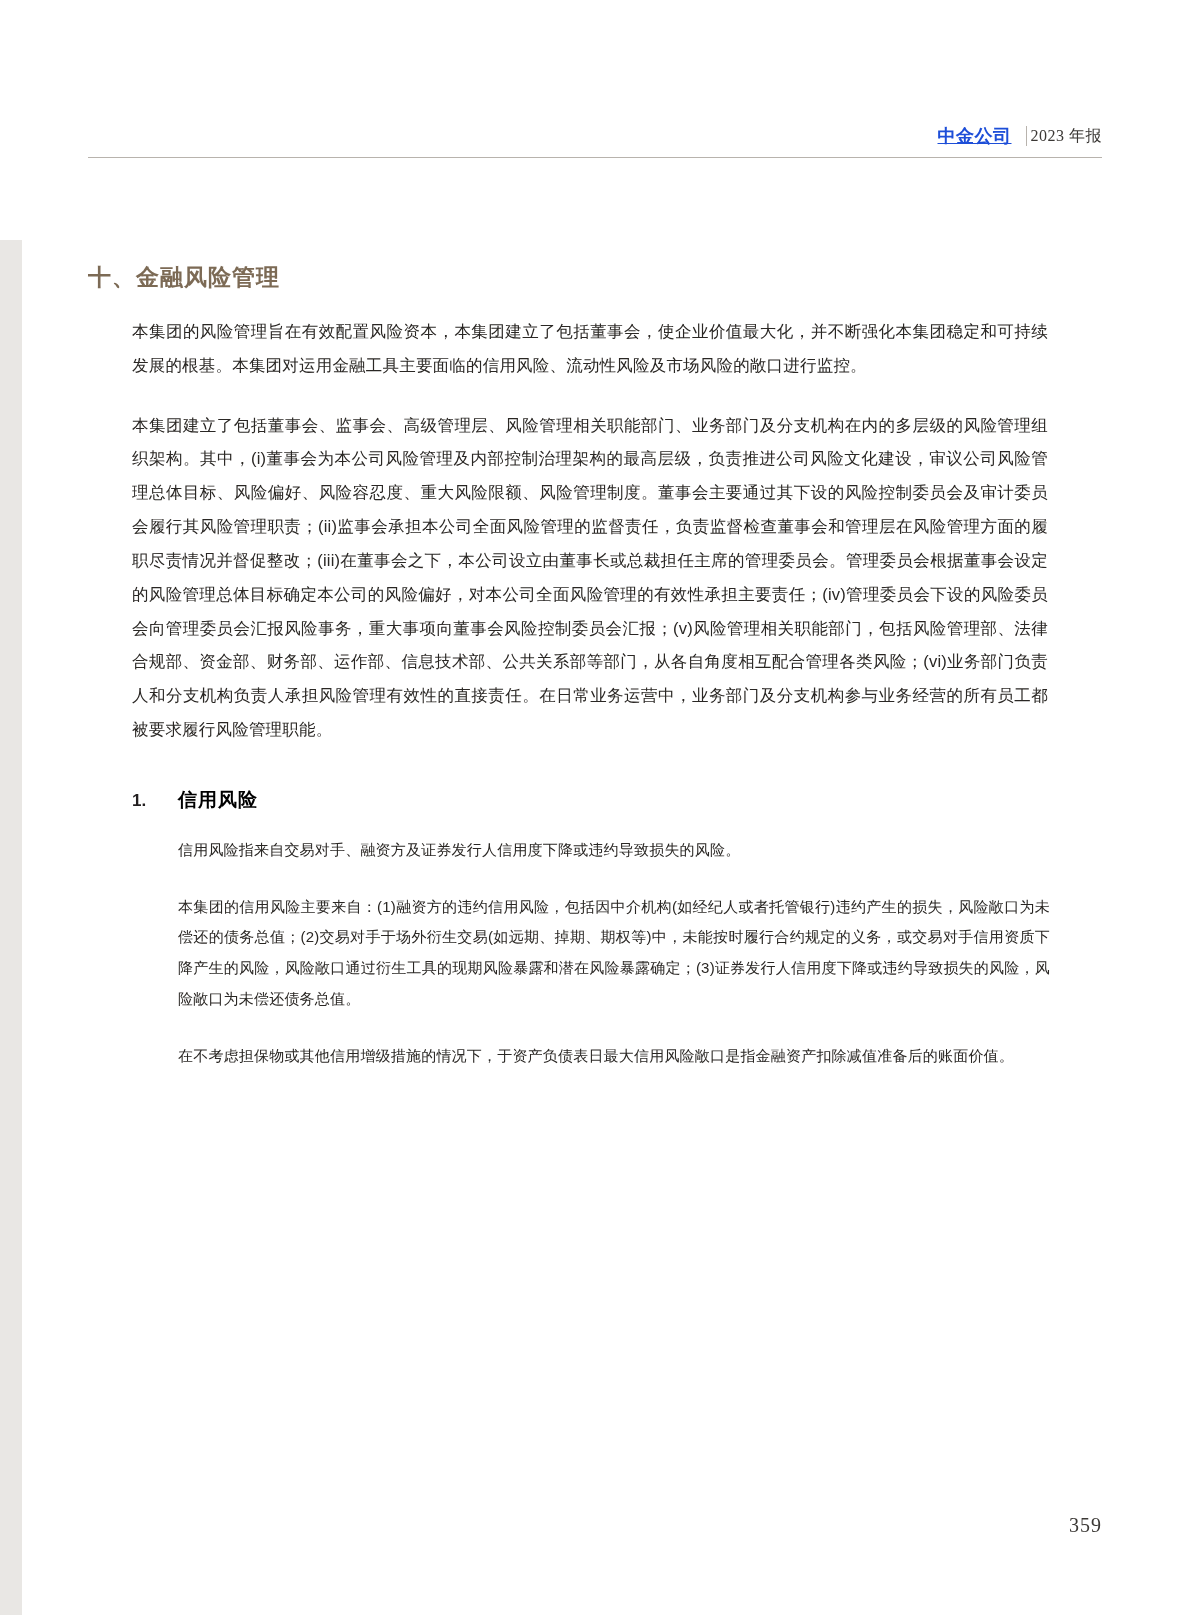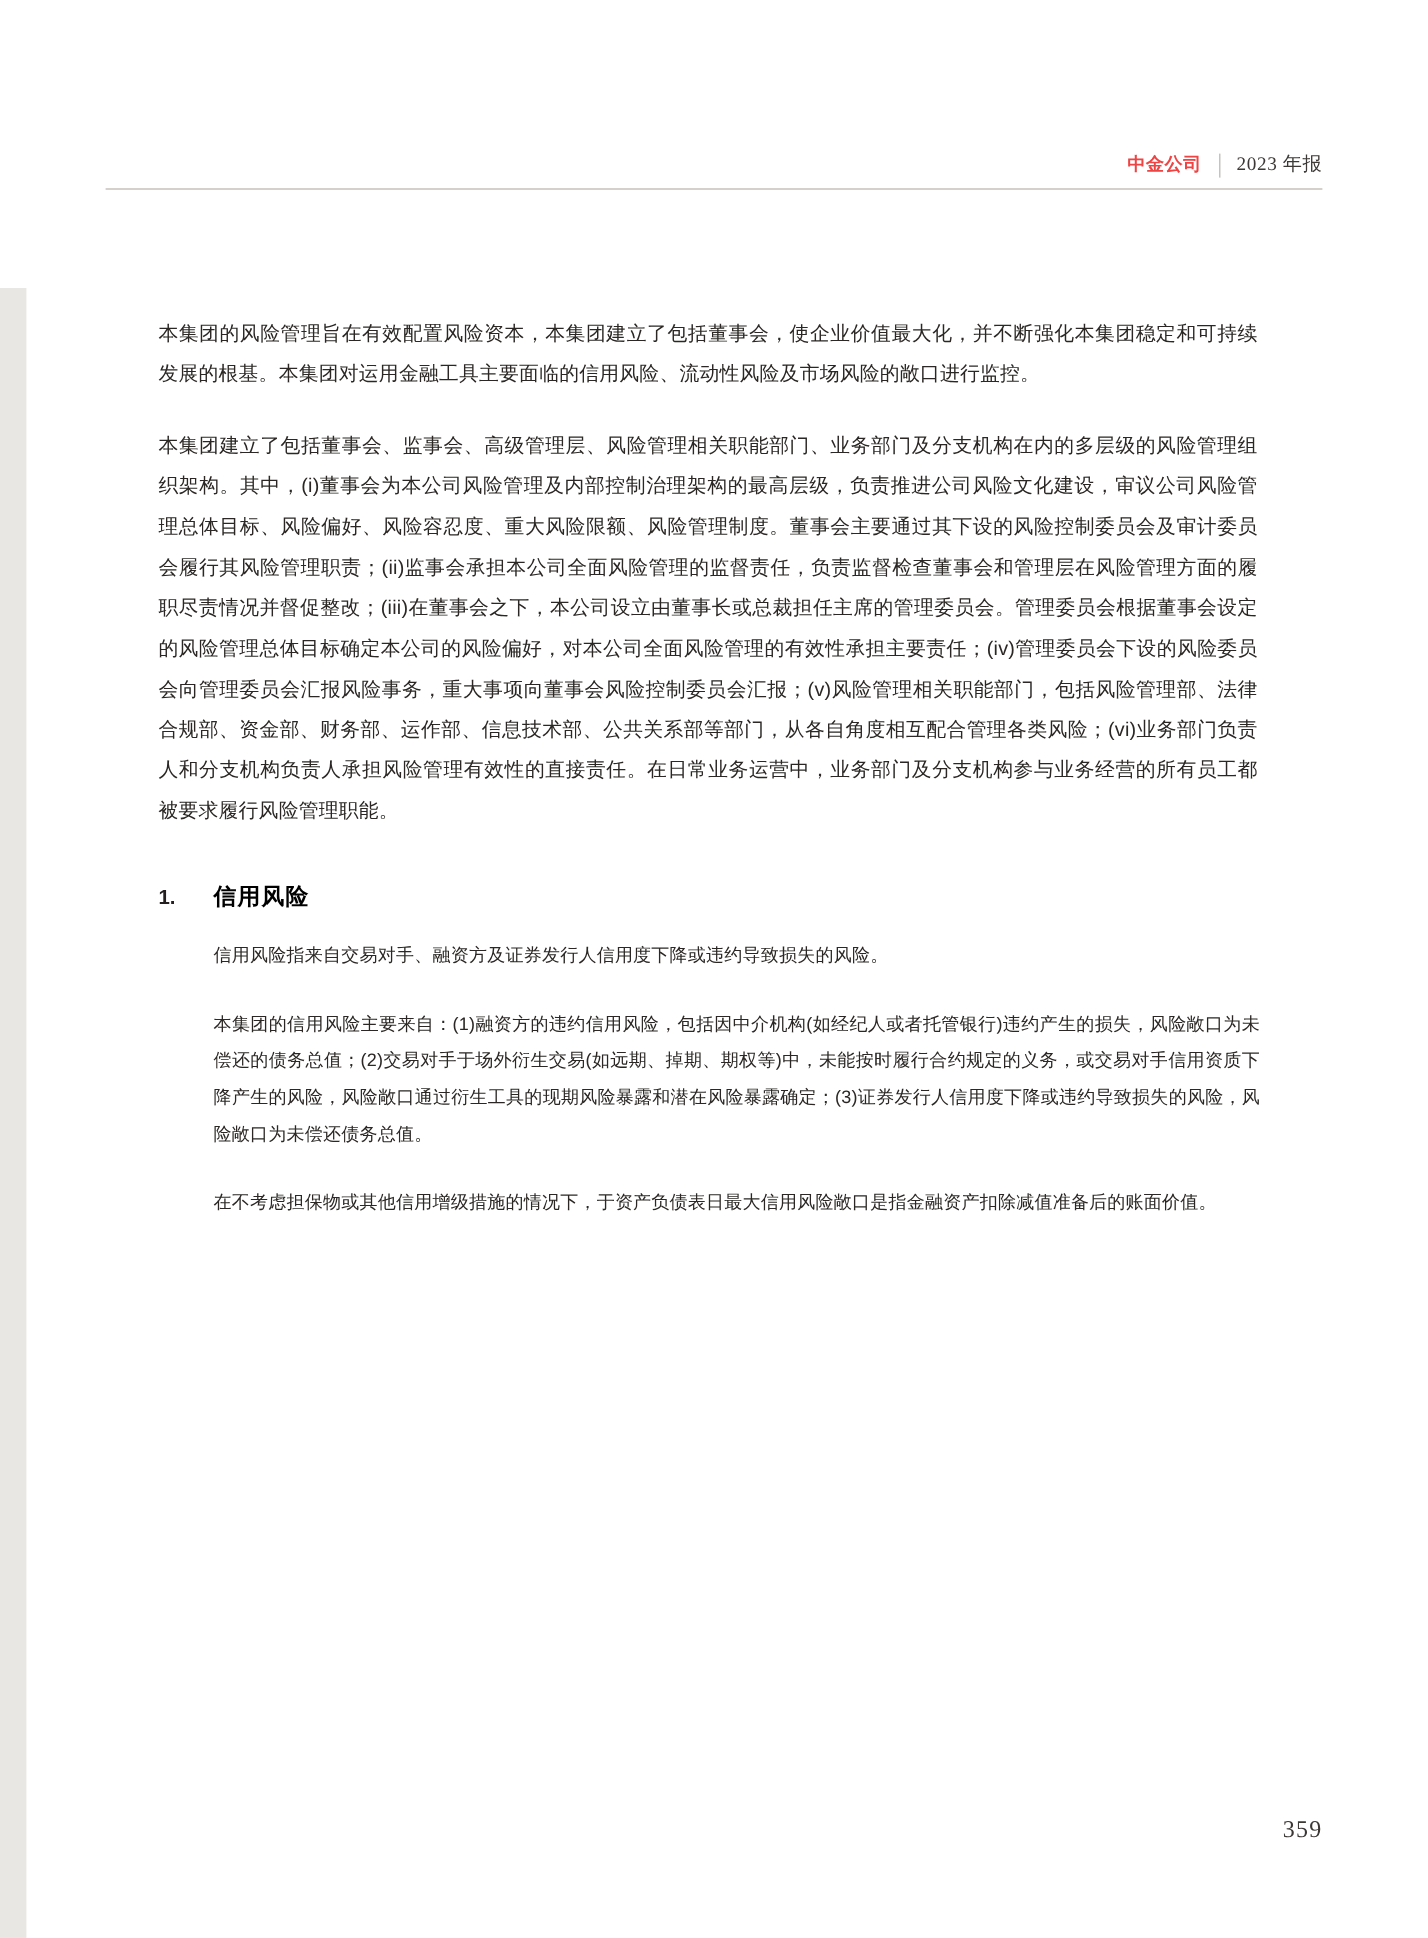--- a/index.html
+++ b/index.html
@@ -55,30 +55,31 @@
     bottom: 10px;
     display: flex;
     align-items: center;
     font-size: 15px;
     color: #4a4744;
     letter-spacing: 0.5px;
   }
   .header-company {
     font-weight: bold;
     padding-right: 14px;
-    font-size: 15px;
-    color: #ef4444;
+    font-size: 18px;
+    color: #1d4ed8;
+    text-decoration: underline;
   }
   .header-divider {
     width: 1px;
     height: 20px;
     background: #b8b3ad;
   }
   .header-year {
-    padding-left: 14px;
+    padding-left: 4px;
     font-family: "Liberation Serif", serif;
     font-size: 16px;
     color: #3b3835;
   }
 
   
   .content {
     position: absolute;
     left: 88px;
     top: 262px;
@@ -163,20 +164,21 @@
     <div class="header-right">
       <span class="header-company">中金公司</span>
       <span class="header-divider"></span>
       <span class="header-year">2023 年报</span>
     </div>
     <div class="header-rule"></div>
   </div>
 
   <div class="content">
 
+    <h1 class="section-title">十、金融风险管理</h1>
 
     <p class="body-block">本集团的风险管理旨在有效配置风险资本，本集团建立了包括董事会，使企业价值最大化，并不断强化本集团稳定和可持续发展的根基。本集团对运用金融工具主要面临的信用风险、流动性风险及市场风险的敞口进行监控。</p>
     <p class="body-block">本集团建立了包括董事会、监事会、高级管理层、风险管理相关职能部门、业务部门及分支机构在内的多层级的风险管理组织架构。其中，(i)董事会为本公司风险管理及内部控制治理架构的最高层级，负责推进公司风险文化建设，审议公司风险管理总体目标、风险偏好、风险容忍度、重大风险限额、风险管理制度。董事会主要通过其下设的风险控制委员会及审计委员会履行其风险管理职责；(ii)监事会承担本公司全面风险管理的监督责任，负责监督检查董事会和管理层在风险管理方面的履职尽责情况并督促整改；(iii)在董事会之下，本公司设立由董事长或总裁担任主席的管理委员会。管理委员会根据董事会设定的风险管理总体目标确定本公司的风险偏好，对本公司全面风险管理的有效性承担主要责任；(iv)管理委员会下设的风险委员会向管理委员会汇报风险事务，重大事项向董事会风险控制委员会汇报；(v)风险管理相关职能部门，包括风险管理部、法律合规部、资金部、财务部、运作部、信息技术部、公共关系部等部门，从各自角度相互配合管理各类风险；(vi)业务部门负责人和分支机构负责人承担风险管理有效性的直接责任。在日常业务运营中，业务部门及分支机构参与业务经营的所有员工都被要求履行风险管理职能。</p>
 
     <div class="subsection">
       <span class="subsection-num">1.</span>
       <span class="subsection-title">信用风险</span>
     </div>
 
     <p class="sub-body">信用风险指来自交易对手、融资方及证券发行人信用度下降或违约导致损失的风险。</p>

